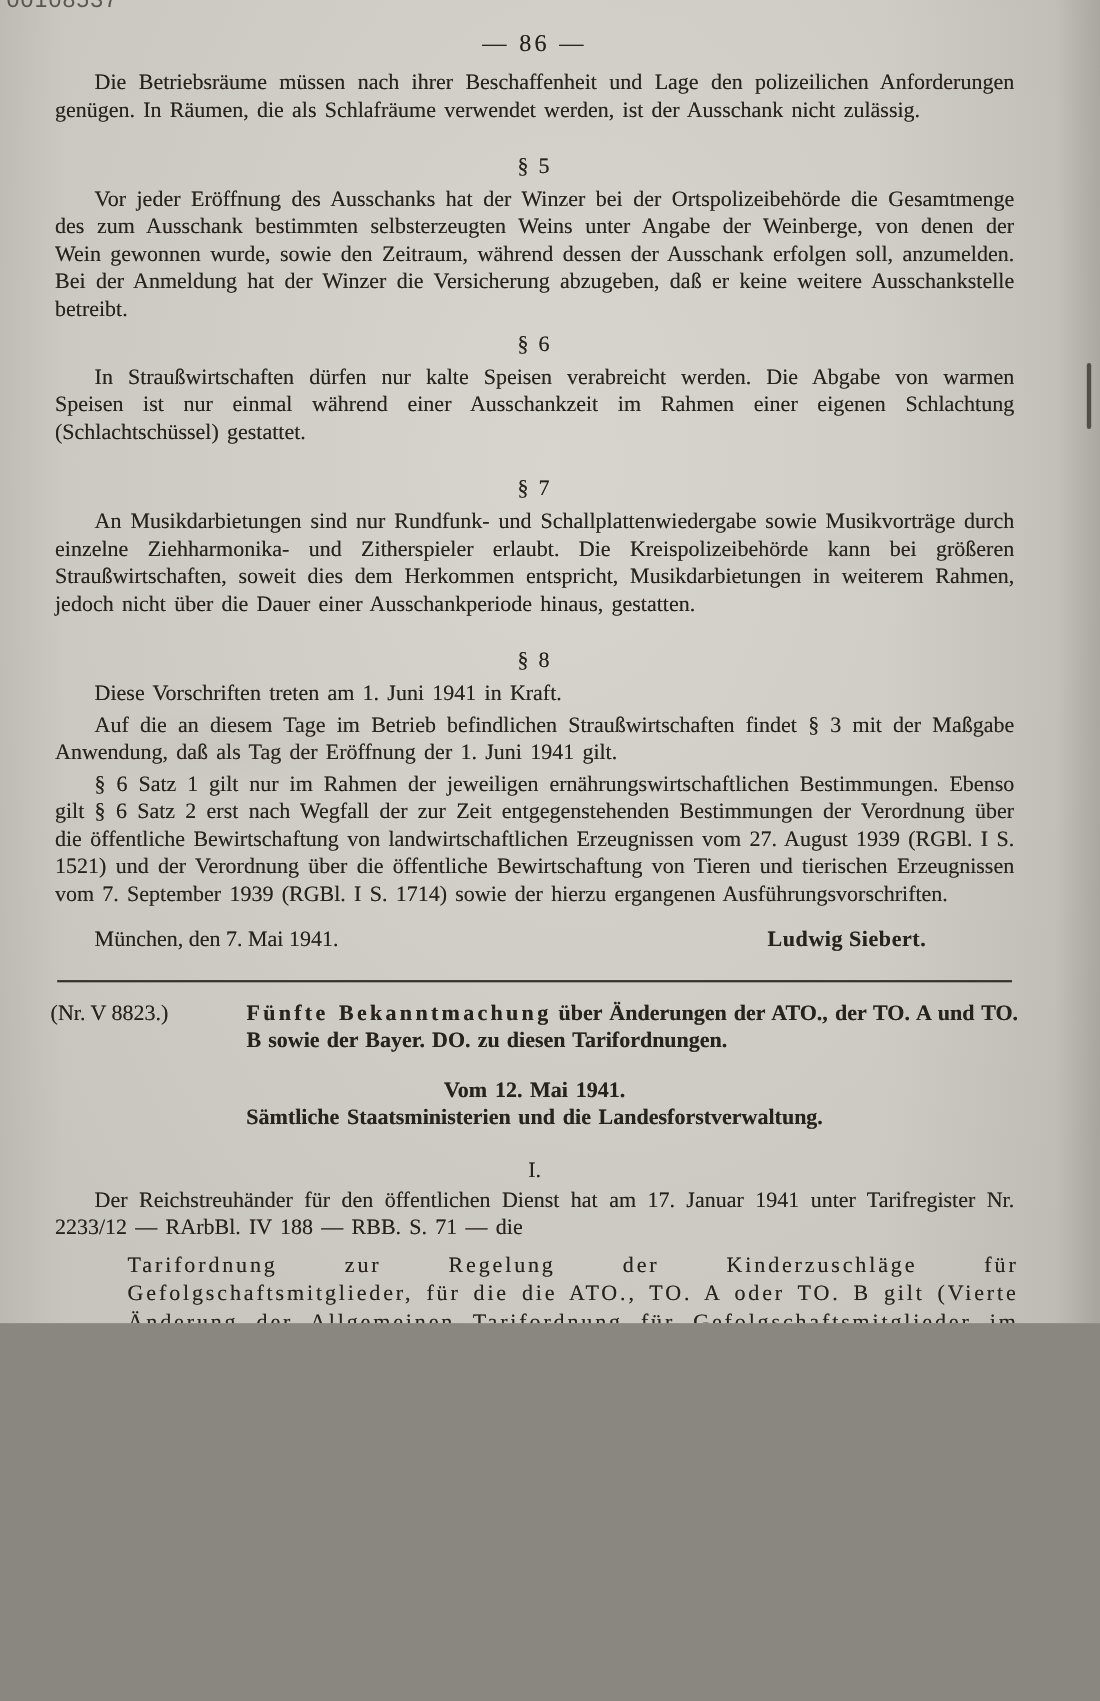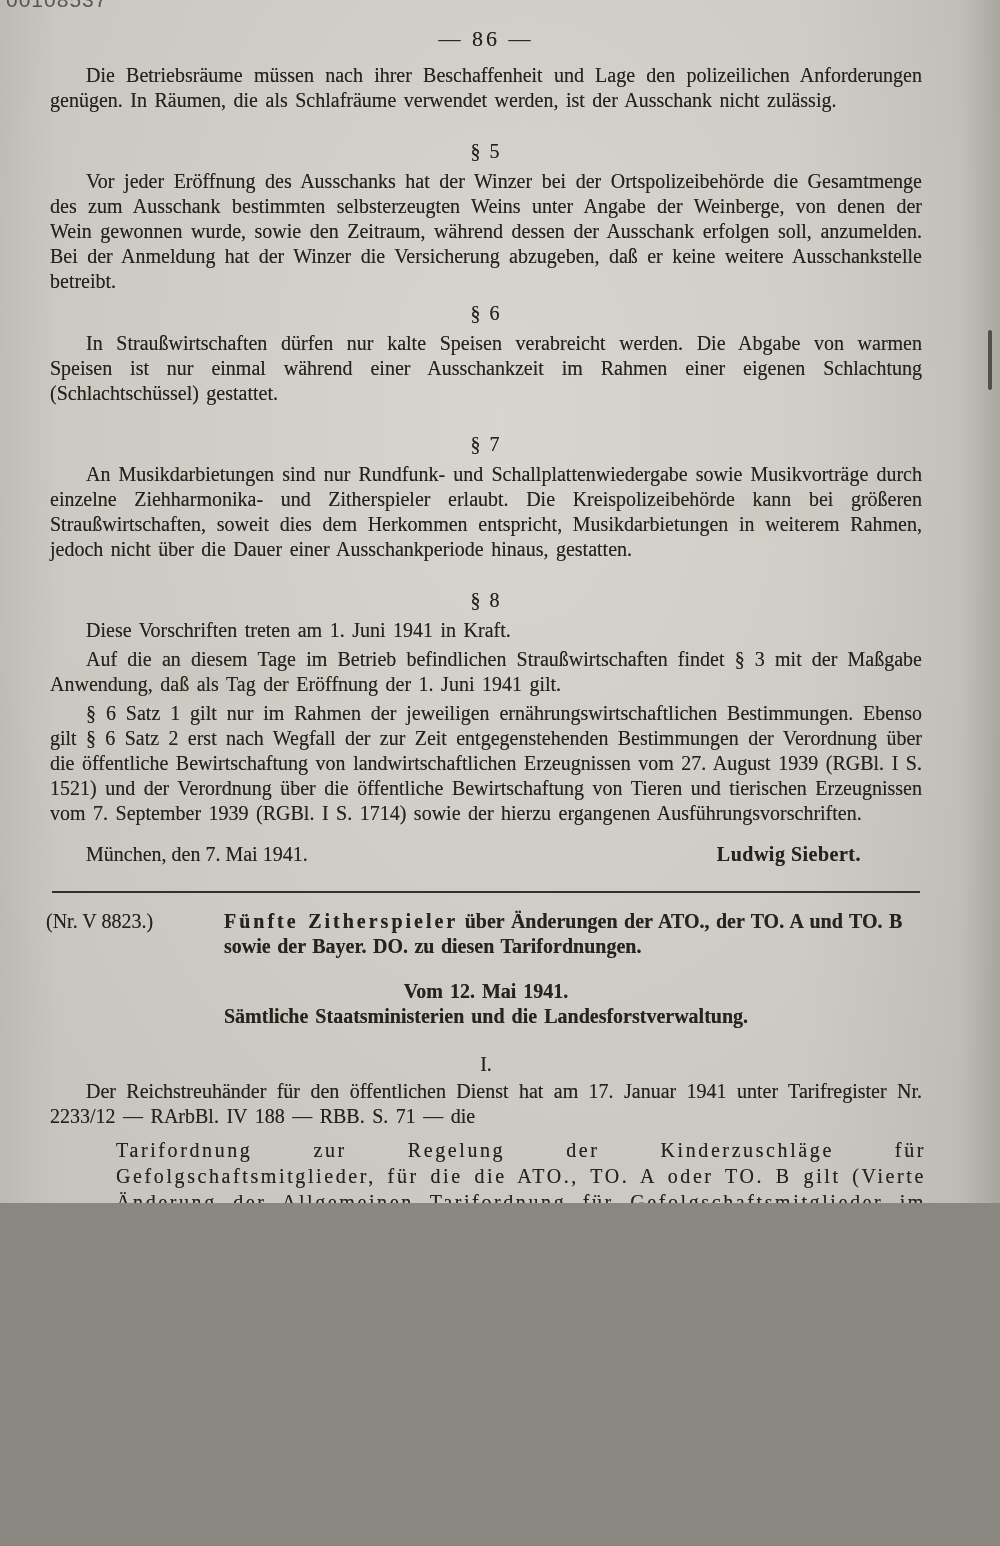--- a/index.html
+++ b/index.html
@@ -42,21 +42,21 @@
     margin: 26px 0 5px;
   }
   .sec-head.tight { margin-top: 7px; }
   .sig-row {
     display: flex;
     justify-content: space-between;
     align-items: baseline;
     margin-top: 16px;
   }
   .sig-place { margin-left: 40px; }
-  .sig-name { font-weight: bold; margin-right: 65px; letter-spacing: 0.5px; }
+  .sig-name { font-weight: bold; margin-right: 84px; letter-spacing: 0.5px; }
   .rule {
     border: 0;
     border-top: 2.5px solid #33302a;
     width: 868px;
     margin: 24px 0 0 6px;
   }
   .ann-head {
     display: flex;
     margin-top: 16px;
   }
@@ -167,21 +167,21 @@
     <div class="sig-row">
       <span class="sig-place">München, den 7. Mai 1941.</span>
       <span class="sig-name">Ludwig Siebert.</span>
     </div>
 
     <hr class="rule">
 
     <div class="ann-head">
       <span class="ann-number">(Nr. V 8823.)</span>
       <span class="ann-title">
-        <span class="spaced">Fünfte Zitherspieler</span>
+        <span class="spaced">Fünfte Bekanntmachung</span>
         <span>über Änderungen der ATO., der TO. A und TO. B sowie der Bayer. DO. zu diesen Tarifordnungen.</span>
       </span>
     </div>
 
     <div class="ann-date">Vom 12. Mai 1941.</div>
 
     <div class="ann-addressees">Sämtliche Staatsministerien und die Landesforstverwaltung.</div>
 
     <div class="ann-roman">I.</div>
 

